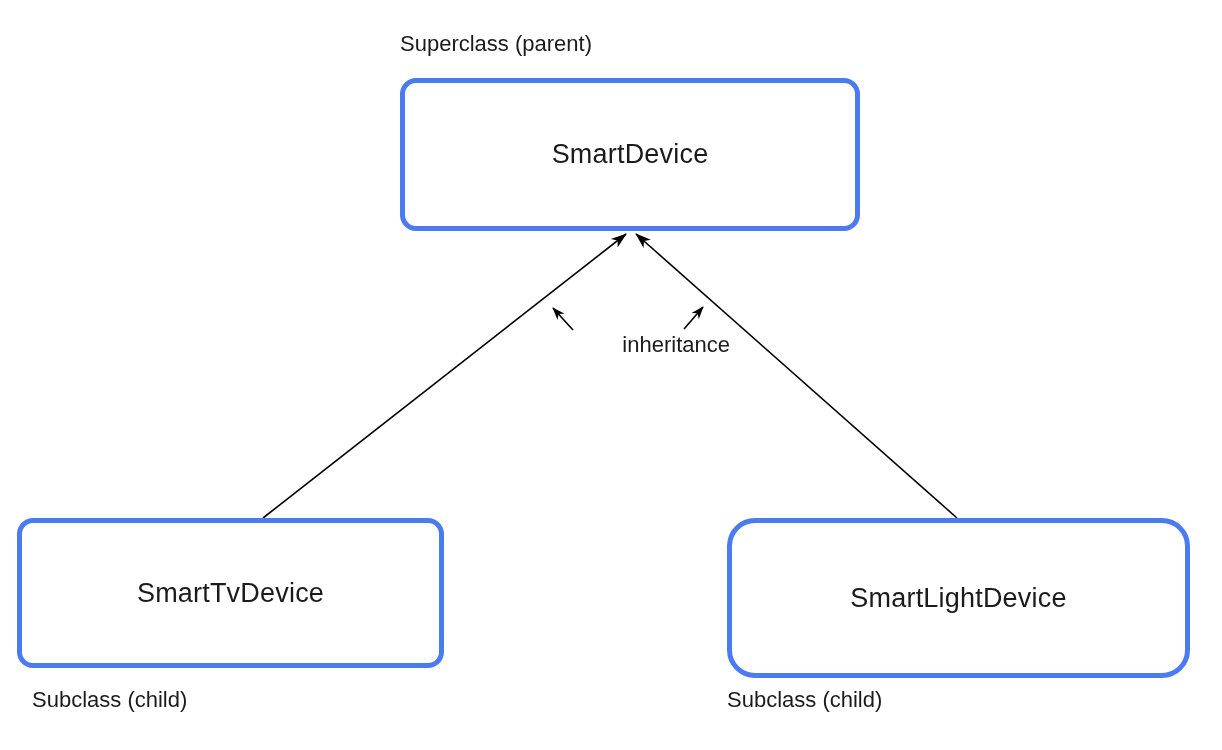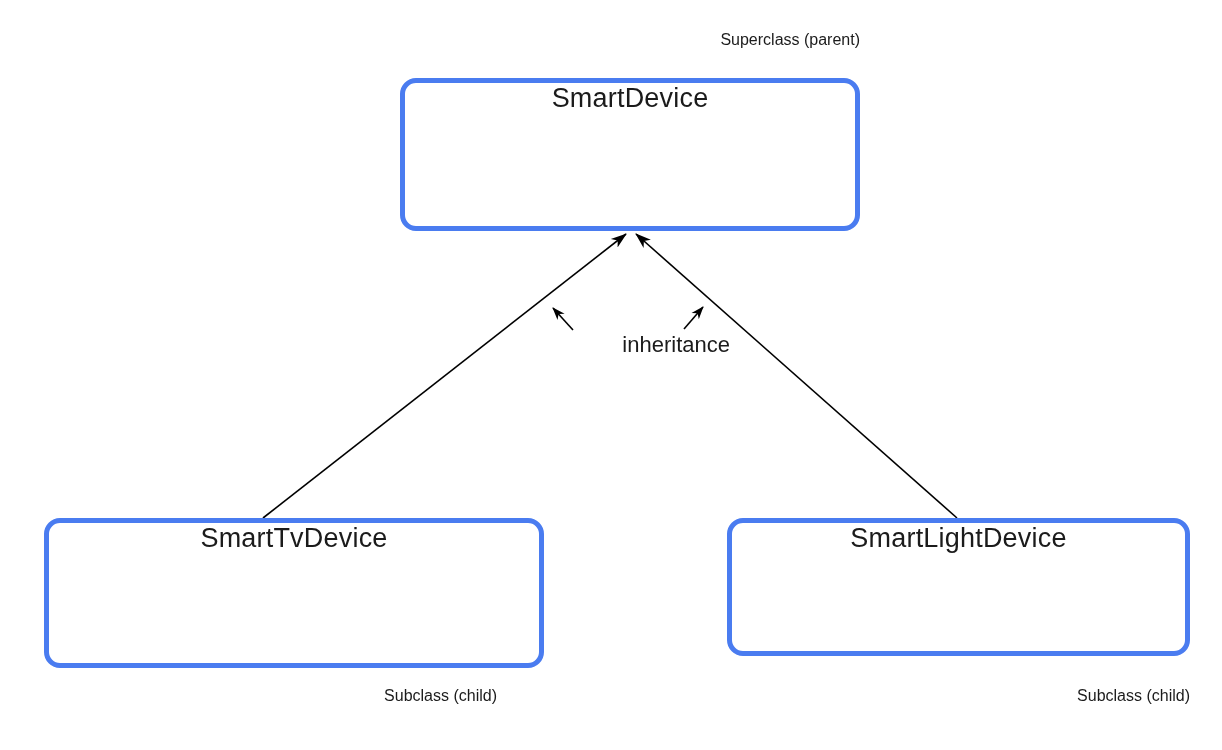--- a/index.html
+++ b/index.html
@@ -10,45 +10,46 @@
   }
   .canvas {
     position: relative;
     width: 1222px;
     height: 750px;
     background: #ffffff;
     overflow: hidden;
   }
   .caption {
     position: absolute;
-    font-size: 16px;
+    font-size: 22px;
     font-weight: 400;
     color: #1b1b1b;
-    text-align: right;
+    text-align: left;
     white-space: nowrap;
   }
   .class-box {
     position: absolute;
     border: 5px solid #4a7cf0;
     border-radius: 16px;
     background: #ffffff;
     display: flex;
+    align-items: center;
     justify-content: center;
     box-sizing: border-box;
   }
   .class-box .class-label {
     font-size: 27px;
     font-weight: 500;
     letter-spacing: 0.2px;
     color: #1b1b1b;
     white-space: nowrap;
   }
   #box-superclass   { left: 400px; top: 78px;  width: 460px; height: 153px; }
-  #box-subclass-tv  { left: 44px;  top: 518px; width: 500px; height: 150px; }
-  #box-subclass-light { left: 727px; top: 518px; width: 463px; height: 138px; }
+  #box-subclass-tv  { left: 17px;  top: 518px; width: 427px; height: 150px; }
+  #box-subclass-light { left: 727px; top: 518px; width: 463px; height: 160px; border-radius: 28px; }
 
   #caption-superclass { left: 400px; top: 31px; width: 460px; }
   #caption-subclass-tv { left: 32px; top: 687px; width: 465px; }
   #caption-subclass-light { left: 727px; top: 687px; width: 463px; }
 
   #label-inheritance {
     position: absolute;
     left: 530px;
     top: 332px;
     width: 200px;

